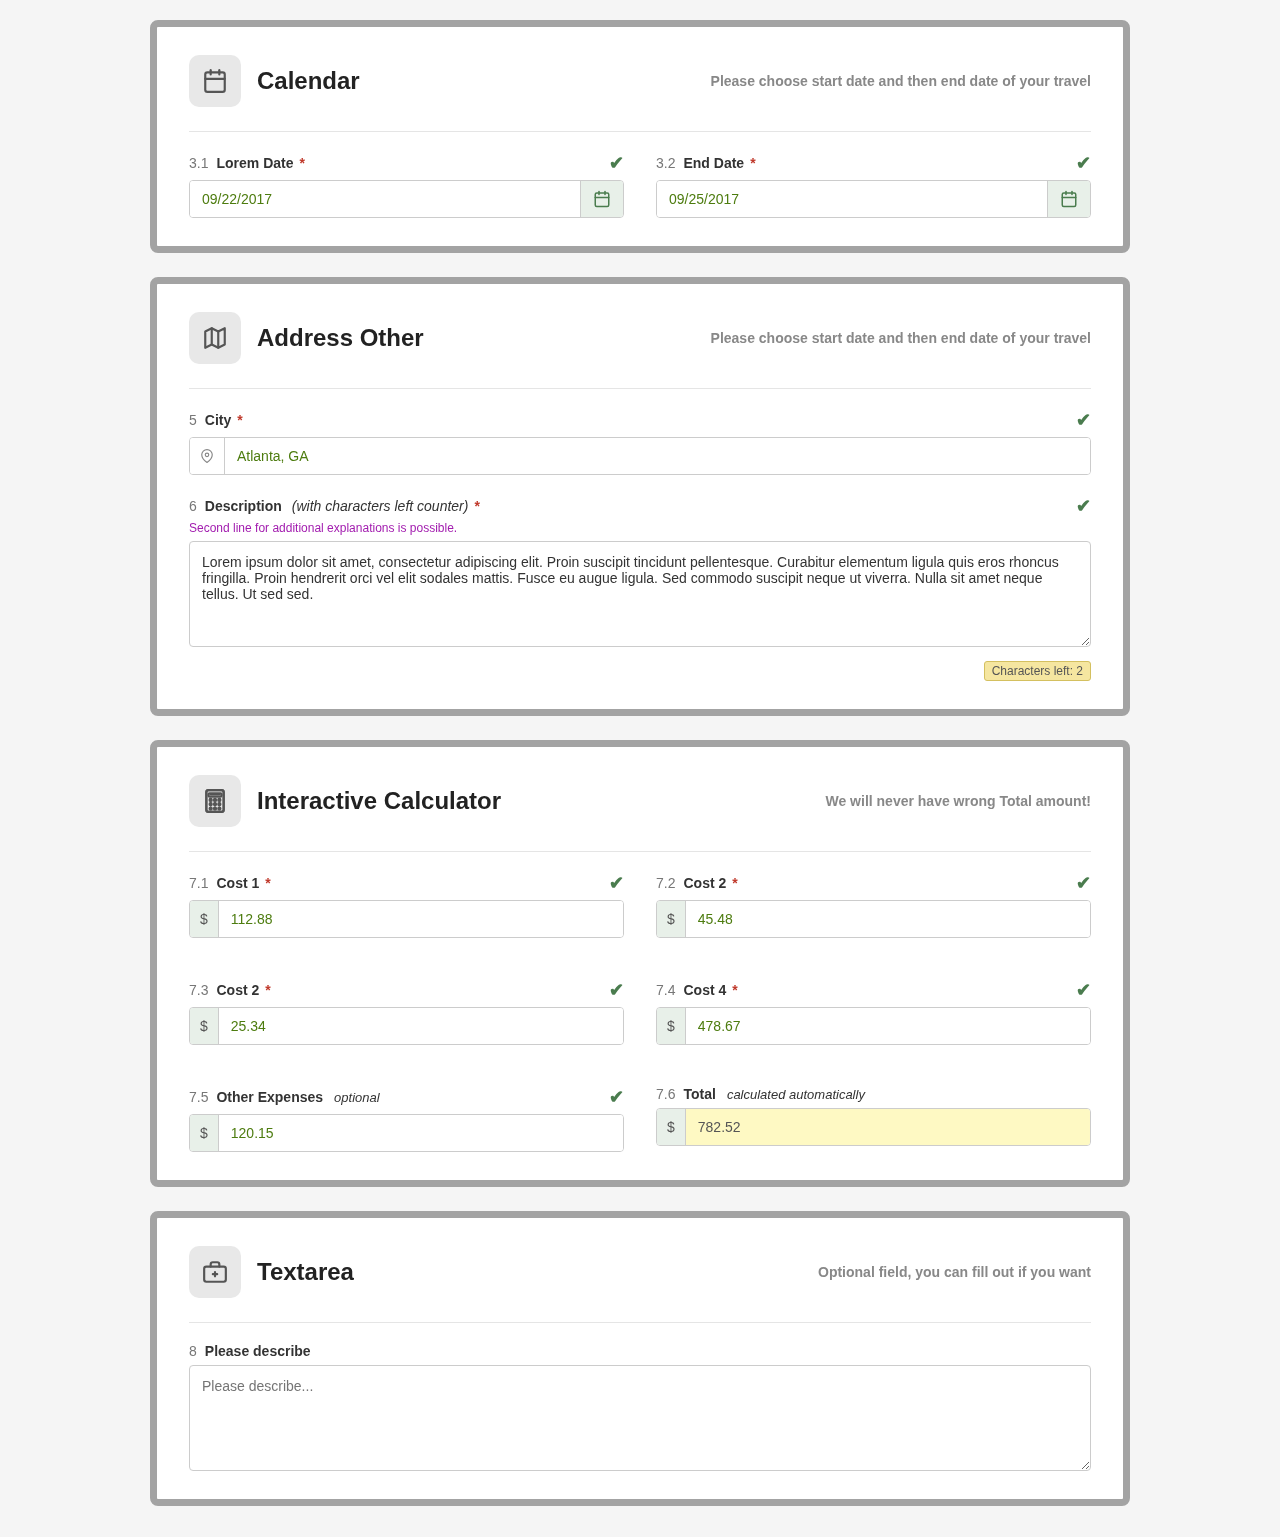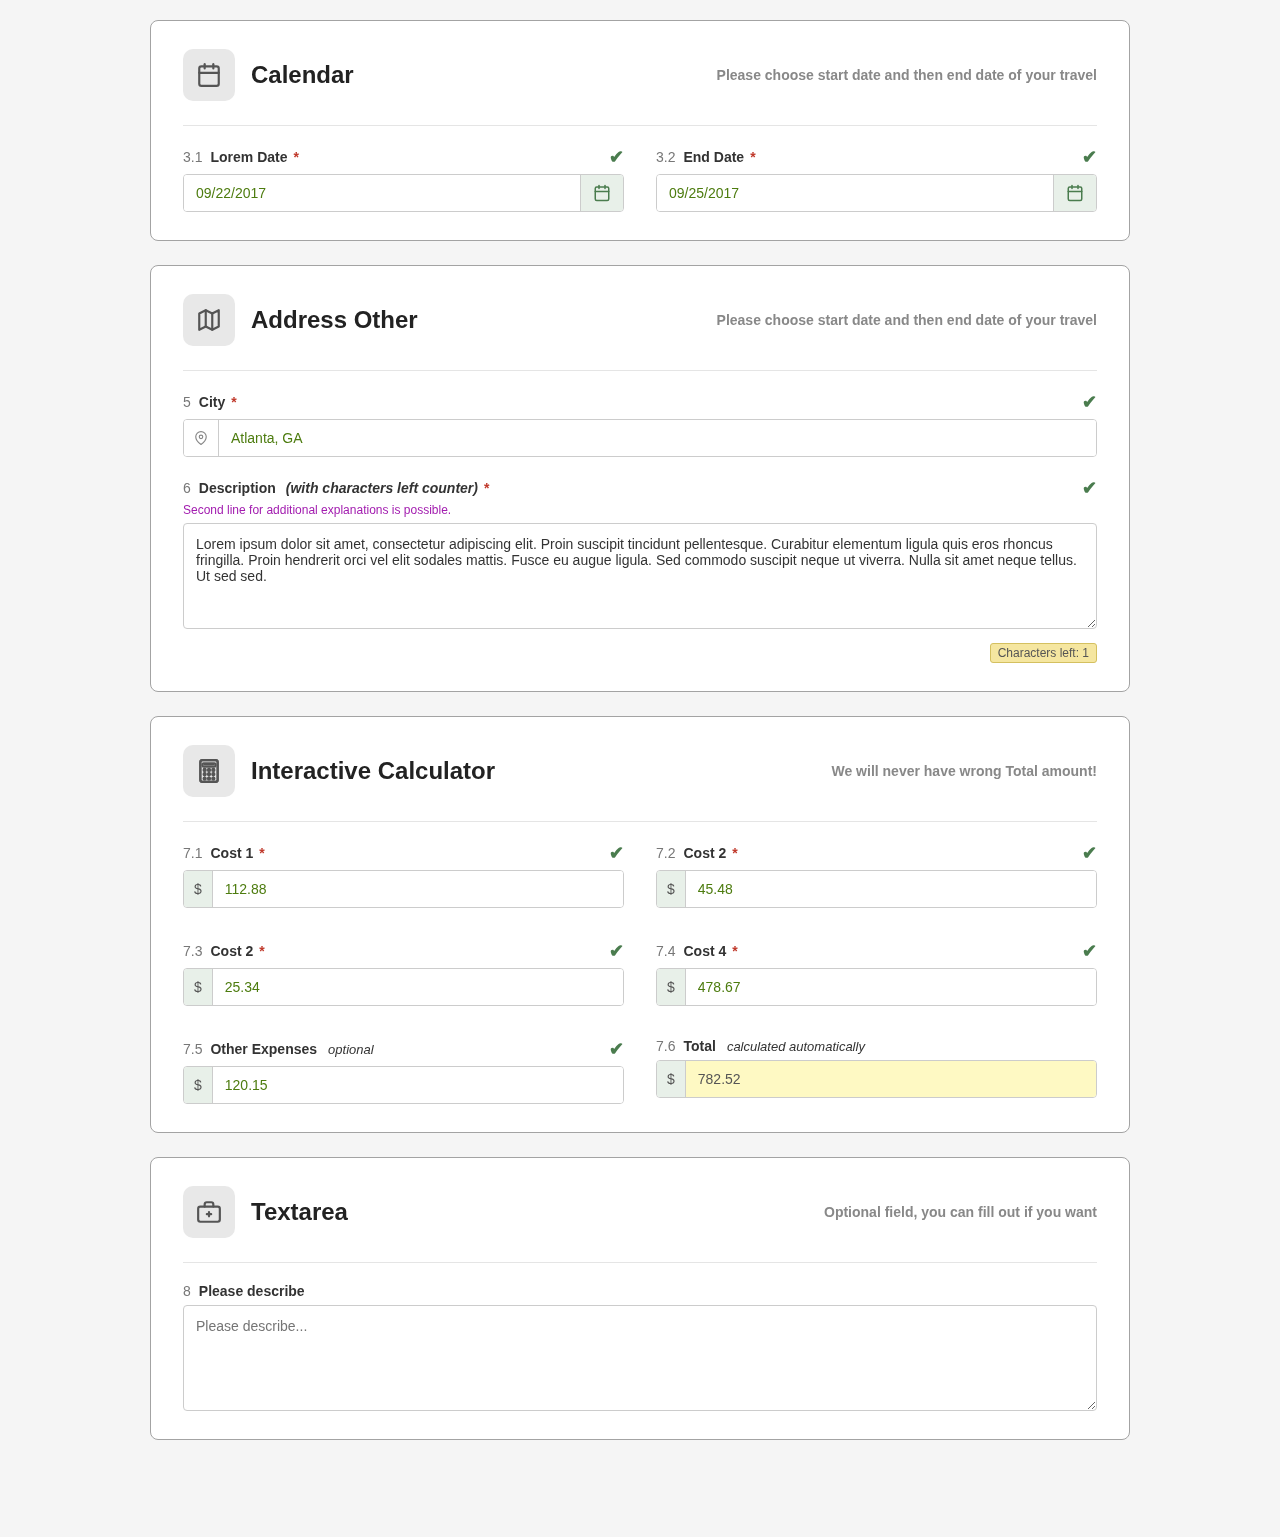--- a/index.html
+++ b/index.html
@@ -8,21 +8,21 @@
       font-family: -apple-system, BlinkMacSystemFont, 'Segoe UI', Arial, sans-serif;
       color: #333;
       padding: 20px;
     }
     .page-wrapper {
       max-width: 980px;
       margin: 0 auto;
     }
     .section-card {
       background: #fff;
-      border: 1px solid #a3a3a3;
+      border: 7px solid #a3a3a3;
       border-radius: 8px;
       margin-bottom: 24px;
       padding: 28px 32px;
     }
     .section-header {
       display: flex;
       align-items: center;
       justify-content: space-between;
       margin-bottom: 24px;
     }
@@ -53,21 +53,21 @@
       font-weight: bold;
     }
     .divider {
       border: none;
       border-top: 1px solid #e5e5e5;
       margin: 0 0 20px 0;
     }
     .fields-grid {
       display: grid;
       grid-template-columns: 1fr 1fr;
-      gap: 32px 32px;
+      gap: 41px 32px;
     }
     .field-group {
       display: flex;
       flex-direction: column;
       gap: 6px;
     }
     .field-label {
       display: flex;
       align-items: center;
       gap: 6px;
@@ -271,28 +271,28 @@
             </svg>
           </div>
           <input class="input-field" type="text" value="Atlanta, GA" style="">
         </div>
       </div>
 
       <div class="field-group">
         <div class="field-label">
           <span class="field-number">6</span>
           <span>Description</span>
-          <span style="font-style:italic;font-weight:700;margin-left:4px;">(with characters left counter)</span>
+          <span style="font-style:italic;font-weight:400;margin-left:4px;">(with characters left counter)</span>
           <span class="required-star">*</span>
           <span class="check-icon">✔</span>
         </div>
         <div class="field-sublabel">Second line for additional explanations is possible.</div>
         <textarea class="textarea-field" rows="5" style="">Lorem ipsum dolor sit amet, consectetur adipiscing elit. Proin suscipit tincidunt pellentesque. Curabitur elementum ligula quis eros rhoncus fringilla. Proin hendrerit orci vel elit sodales mattis. Fusce eu augue ligula. Sed commodo suscipit neque ut viverra. Nulla sit amet neque tellus. Ut sed sed.</textarea>
         <div class="chars-row">
-          <span class="characters-left-badge">Characters left: 1</span>
+          <span class="characters-left-badge">Characters left: 2</span>
         </div>
       </div>
     </div>
   </div>
 
   <div class="section-card">
     <div class="section-header">
       <div class="section-header-left">
         <div class="section-icon">
           <svg width="26" height="26" viewBox="0 0 24 24" fill="none" stroke="#555" stroke-width="2" stroke-linecap="round" stroke-linejoin="round">

